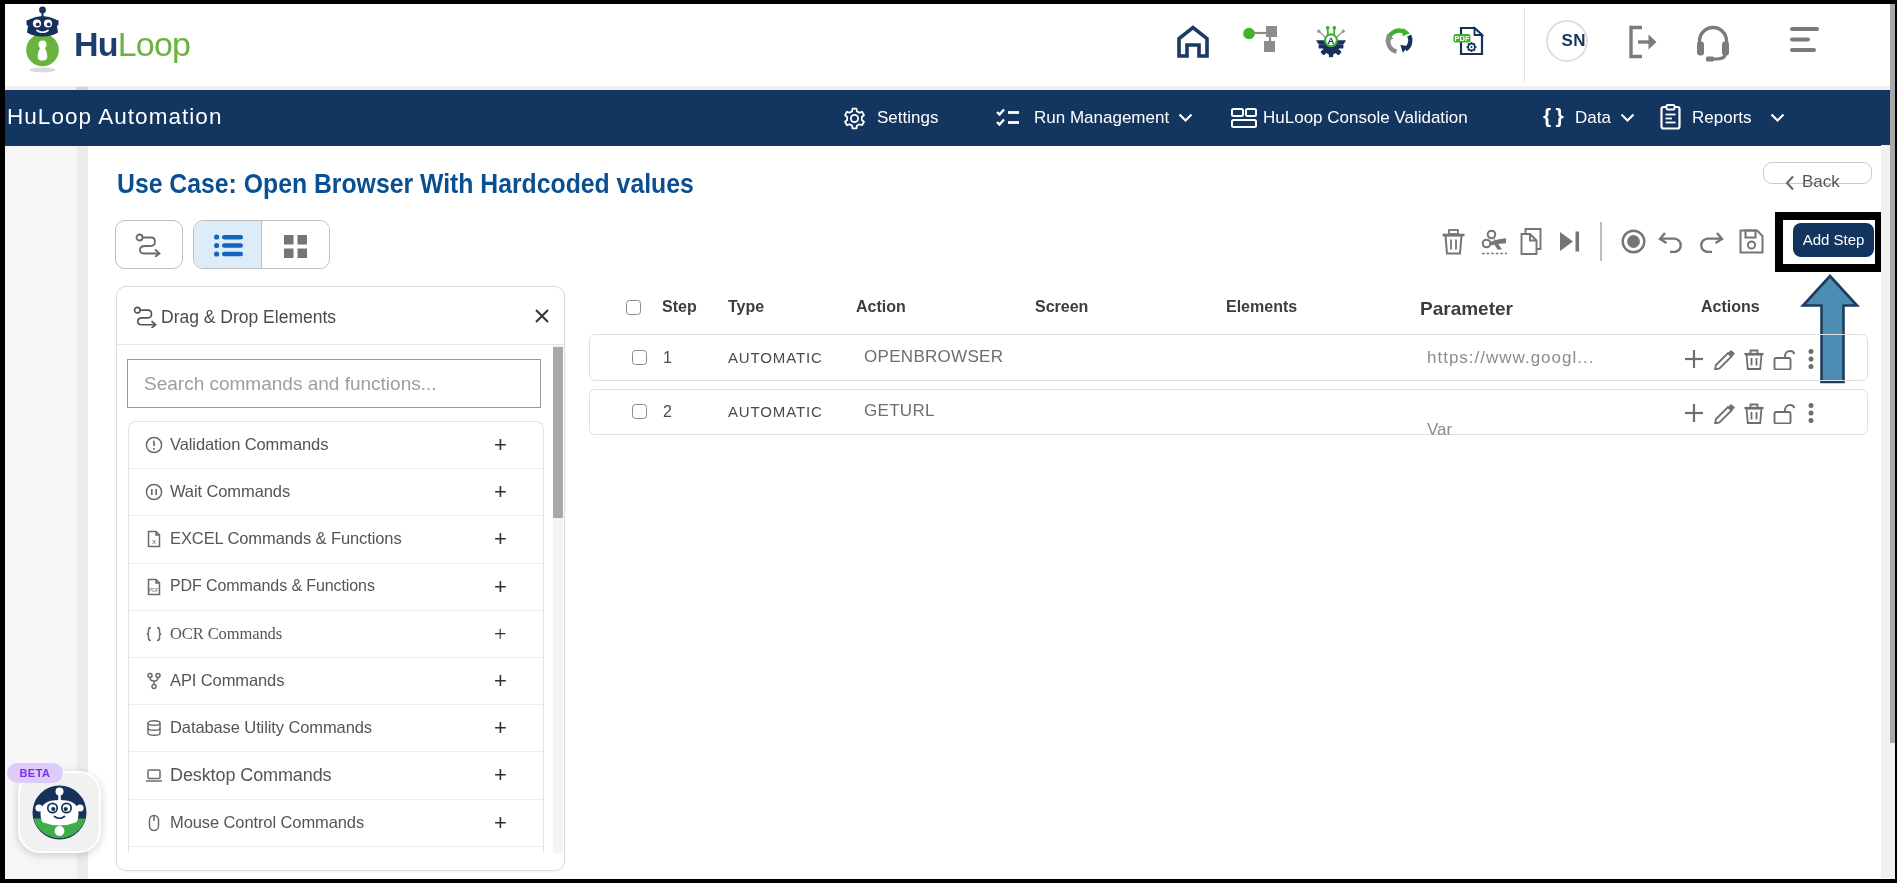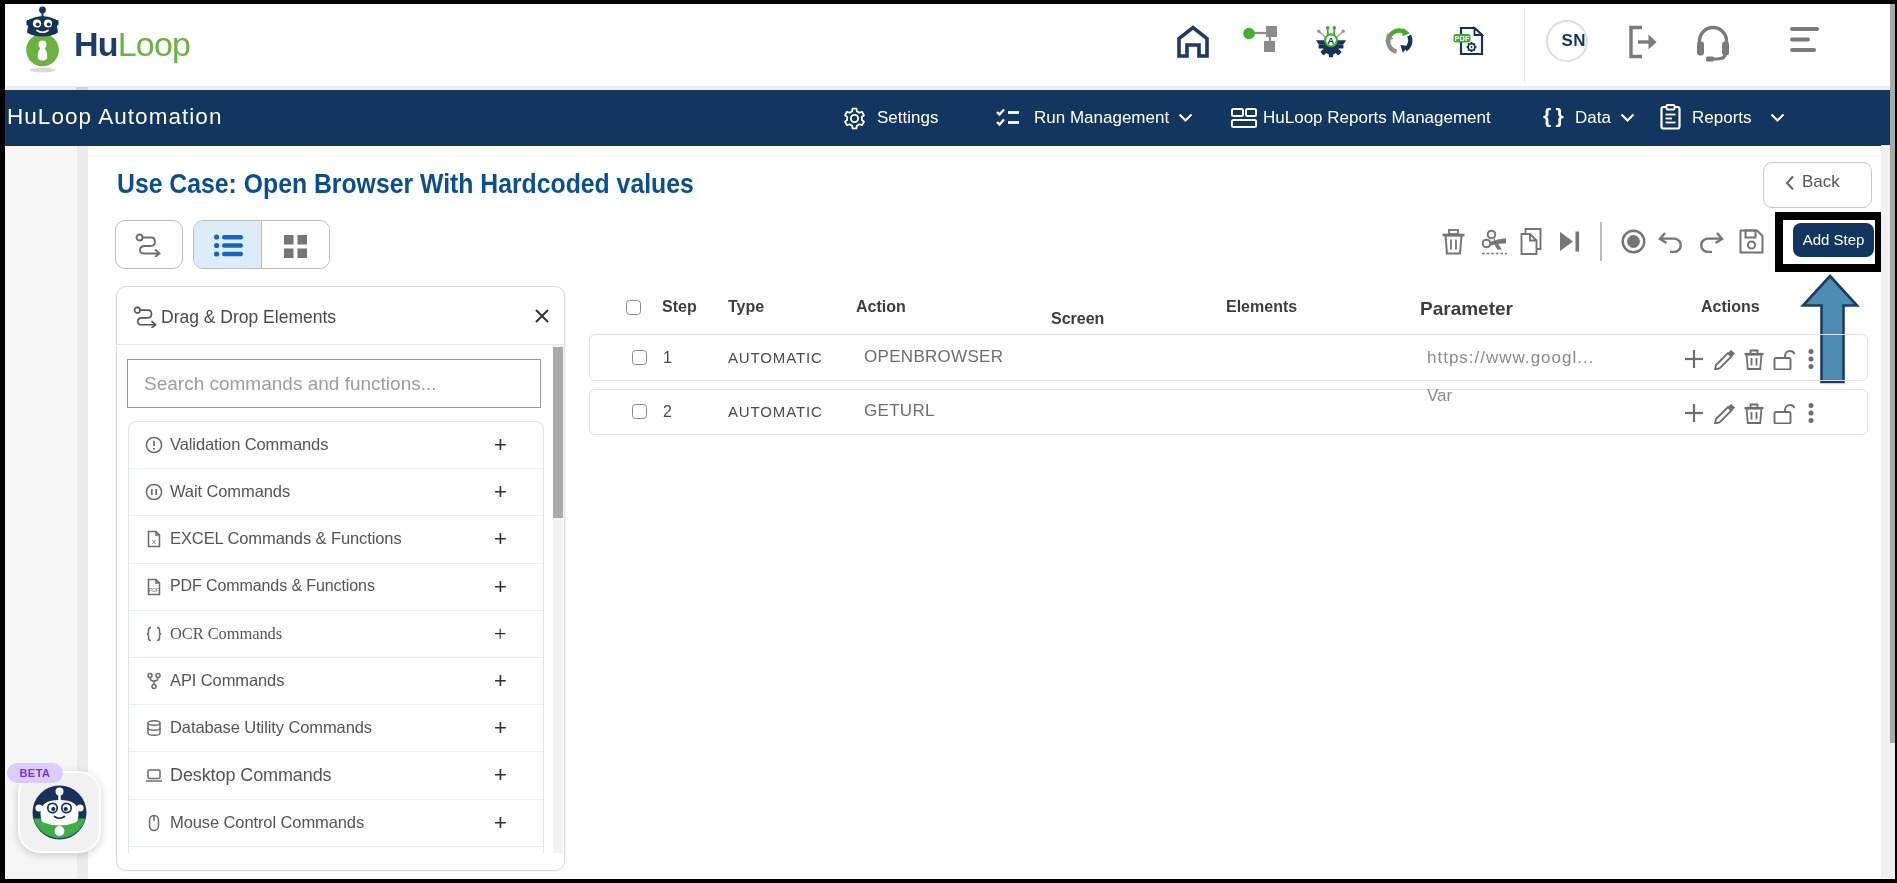--- a/index.html
+++ b/index.html
@@ -153,21 +153,21 @@
       <path d="M1.5 1.5 L7.5 7.5 L13.5 1.5" stroke="#fff" stroke-width="2.2" fill="none"></path>
     </svg>
 
   <svg class="ico" style="left:1231px;top:108px;" width="26" height="20" viewBox="0 0 26 20">
     <g fill="none" stroke="#fff" stroke-width="2">
       <rect x="1" y="1" width="11" height="7" rx="1.5"></rect>
       <rect x="15" y="1" width="10" height="7" rx="1.5"></rect>
       <rect x="1" y="12" width="24" height="7" rx="1.5"></rect>
     </g>
   </svg>
-  <div class="abs" style="left:1263px;top:108px;font-size:17px;font-weight:500;color:#fff;">HuLoop Reports Management</div>
+  <div class="abs" style="left:1263px;top:108px;font-size:17px;font-weight:500;color:#fff;">HuLoop Console Validation</div>
 
   <div class="abs" style="left:1543px;top:104px;font-size:21px;font-weight:bold;color:#fff;">{ }</div>
   <div class="abs" style="left:1575px;top:108px;font-size:17px;font-weight:500;color:#fff;">Data</div>
   <svg class="ico" style="left:1620px;top:113px;" width="15" height="10" viewBox="0 0 15 10">
       <path d="M1.5 1.5 L7.5 7.5 L13.5 1.5" stroke="#fff" stroke-width="2.2" fill="none"></path>
     </svg>
 
   <svg class="ico" style="left:1660px;top:104px;" width="21" height="26" viewBox="0 0 21 26">
     <rect x="1.5" y="3" width="18" height="21.5" rx="2" fill="none" stroke="#fff" stroke-width="2.2"></rect>
     <rect x="6.5" y="1" width="8" height="4.5" rx="1" fill="#123660" stroke="#fff" stroke-width="1.8"></rect>
@@ -177,21 +177,21 @@
   </svg>
   <div class="abs" style="left:1692px;top:108px;font-size:17px;font-weight:500;color:#fff;">Reports</div>
   <svg class="ico" style="left:1770px;top:113px;" width="15" height="10" viewBox="0 0 15 10">
       <path d="M1.5 1.5 L7.5 7.5 L13.5 1.5" stroke="#fff" stroke-width="2.2" fill="none"></path>
     </svg>
 
   <div class="abs" style="left:5px;top:145.5px;width:72px;height:733px;background:#f6f6f6;"></div>
   <div class="abs" style="left:77px;top:145.5px;width:11px;height:733px;background:#ececec;"></div>
 
   <div class="abs" style="left:117px;top:168px;font-size:28px;font-weight:bold;color:#0b4f93;transform:scaleX(0.885);transform-origin:0 0;white-space:nowrap;">Use Case: Open Browser With Hardcoded values</div>
-  <div class="abs" style="left:1763px;top:162px;width:109px;height:46px;border:1px solid #c9c9c9;border-radius:9px;box-sizing:border-box;">
+  <div class="abs" style="left:1763px;top:162px;width:109px;height:22px;border:1px solid #c9c9c9;border-radius:9px;box-sizing:border-box;">
     <svg class="ico" style="left:21px;top:12px;" width="10" height="16" viewBox="0 0 10 16">
         <path d="M8 1.5 L2 8 L8 14.5" stroke="#666" stroke-width="2" fill="none"></path>
       </svg>
     <div class="abs" style="left:38px;top:9px;font-size:17px;color:#555;">Back</div>
   </div>
 
   <div class="abs" style="left:115px;top:220px;width:68px;height:49px;border:1px solid #bdbdbd;border-radius:10px;box-sizing:border-box;">
     <svg class="ico" style="left:19px;top:12px;" width="28" height="24" viewBox="0 0 28 24">
       <circle cx="4.5" cy="4.5" r="3" fill="none" stroke="#6b6b6b" stroke-width="1.8"></circle>
       <path d="M7.5 4.5 H16 Q20 4.5 20 9 Q20 13 15 13 H10 Q5 13 5 17 Q5 20.5 9 20.5 H24" fill="none" stroke="#6b6b6b" stroke-width="1.8"></path>
@@ -280,38 +280,38 @@
   <div class="abs" style="left:1775px;top:212px;width:108px;height:60px;border:8px solid #000;box-sizing:border-box;background:#fff;"></div>
   <div class="abs" style="left:1793px;top:223px;width:81px;height:34px;background:#12355f;border-radius:8px;color:#fff;font-size:15px;text-align:center;line-height:34px;">Add Step</div>
   <svg class="abs" style="left:1798px;top:274px;" width="64" height="110" viewBox="0 0 64 110">
     <path d="M32 2 L59 31.5 H45.5 V108 H23.5 V31.5 H5 Z" fill="#4d8cb3" stroke="#1c3c60" stroke-width="2.6" stroke-linejoin="miter"></path>
   </svg>
 
   <div class="abs" style="left:626px;top:300px;width:15px;height:15px;border:1.6px solid #8a8a8a;border-radius:3.5px;box-sizing:border-box;"></div>
   <div class="abs" style="left:662px;top:298px;font-size:16px;font-weight:bold;color:#3d3d3d;">Step</div>
   <div class="abs" style="left:728px;top:298px;font-size:16px;font-weight:bold;color:#3d3d3d;">Type</div>
   <div class="abs" style="left:856px;top:298px;font-size:16px;font-weight:bold;color:#3d3d3d;">Action</div>
-  <div class="abs" style="left:1035px;top:310px;font-size:16px;font-weight:bold;color:#3d3d3d;margin-left:16px;">Screen</div>
+  <div class="abs" style="left:1035px;top:298px;font-size:16px;font-weight:bold;color:#3d3d3d;">Screen</div>
   <div class="abs" style="left:1226px;top:298px;font-size:16px;font-weight:bold;color:#3d3d3d;">Elements</div>
   <div class="abs" style="left:1420px;top:298px;font-size:19px;font-weight:bold;color:#3d3d3d;">Parameter</div>
   <div class="abs" style="left:1701px;top:298px;font-size:16px;font-weight:bold;color:#3d3d3d;">Actions</div>
 
   <div class="abs" style="left:589px;top:334px;width:1279px;height:47px;border:1px solid #e0e0e0;border-radius:6px;box-sizing:border-box;"></div>
   <div class="abs" style="left:632px;top:350px;width:15px;height:15px;border:1.6px solid #8a8a8a;border-radius:3.5px;box-sizing:border-box;"></div>
   <div class="abs" style="left:663px;top:349px;font-size:16px;color:#4a4a4a;">1</div>
   <div class="abs" style="left:728px;top:349px;font-size:15px;color:#4a4a4a;letter-spacing:0.85px;">AUTOMATIC</div>
   <div class="abs" style="left:864px;top:347px;font-size:17px;color:#6e6e6e;letter-spacing:0.3px;">OPENBROWSER</div>
   <div class="abs" style="left:1427px;top:348px;font-size:17px;color:#8c8c8c;letter-spacing:1px;">https://www.googl...</div>
 
   <div class="abs" style="left:589px;top:389px;width:1279px;height:46px;border:1px solid #e0e0e0;border-radius:6px;box-sizing:border-box;"></div>
   <div class="abs" style="left:632px;top:404px;width:15px;height:15px;border:1.6px solid #8a8a8a;border-radius:3.5px;box-sizing:border-box;"></div>
   <div class="abs" style="left:663px;top:403px;font-size:16px;color:#4a4a4a;">2</div>
   <div class="abs" style="left:728px;top:403px;font-size:15px;color:#4a4a4a;letter-spacing:0.85px;">AUTOMATIC</div>
   <div class="abs" style="left:864px;top:401px;font-size:17px;color:#6e6e6e;letter-spacing:0.3px;">GETURL</div>
-  <div class="abs" style="left:1427px;top:386px;font-size:17px;color:#8c8c8c;">Var</div>
+  <div class="abs" style="left:1427px;top:420px;font-size:17px;color:#8c8c8c;">Var</div>
 
   <svg class="abs" style="left:1685px;top:348px;" width="140" height="22" viewBox="0 0 140 22">
     <g stroke="#6e6e6e" stroke-width="2.2">
         <line x1="9" y1="2" x2="9" y2="20"></line>
         <line x1="0" y1="11" x2="18" y2="11"></line>
       </g>
     <g>
         <path d="M31 17 L43 5 L46.5 8.5 L34.5 20.5 L30 21.5 Z" fill="none" stroke="#6e6e6e" stroke-width="1.8"></path>
         <path d="M43.5 4.5 L46 2 L50 5.5 L47 8.5 Z" fill="#6e6e6e"></path>
       </g>

